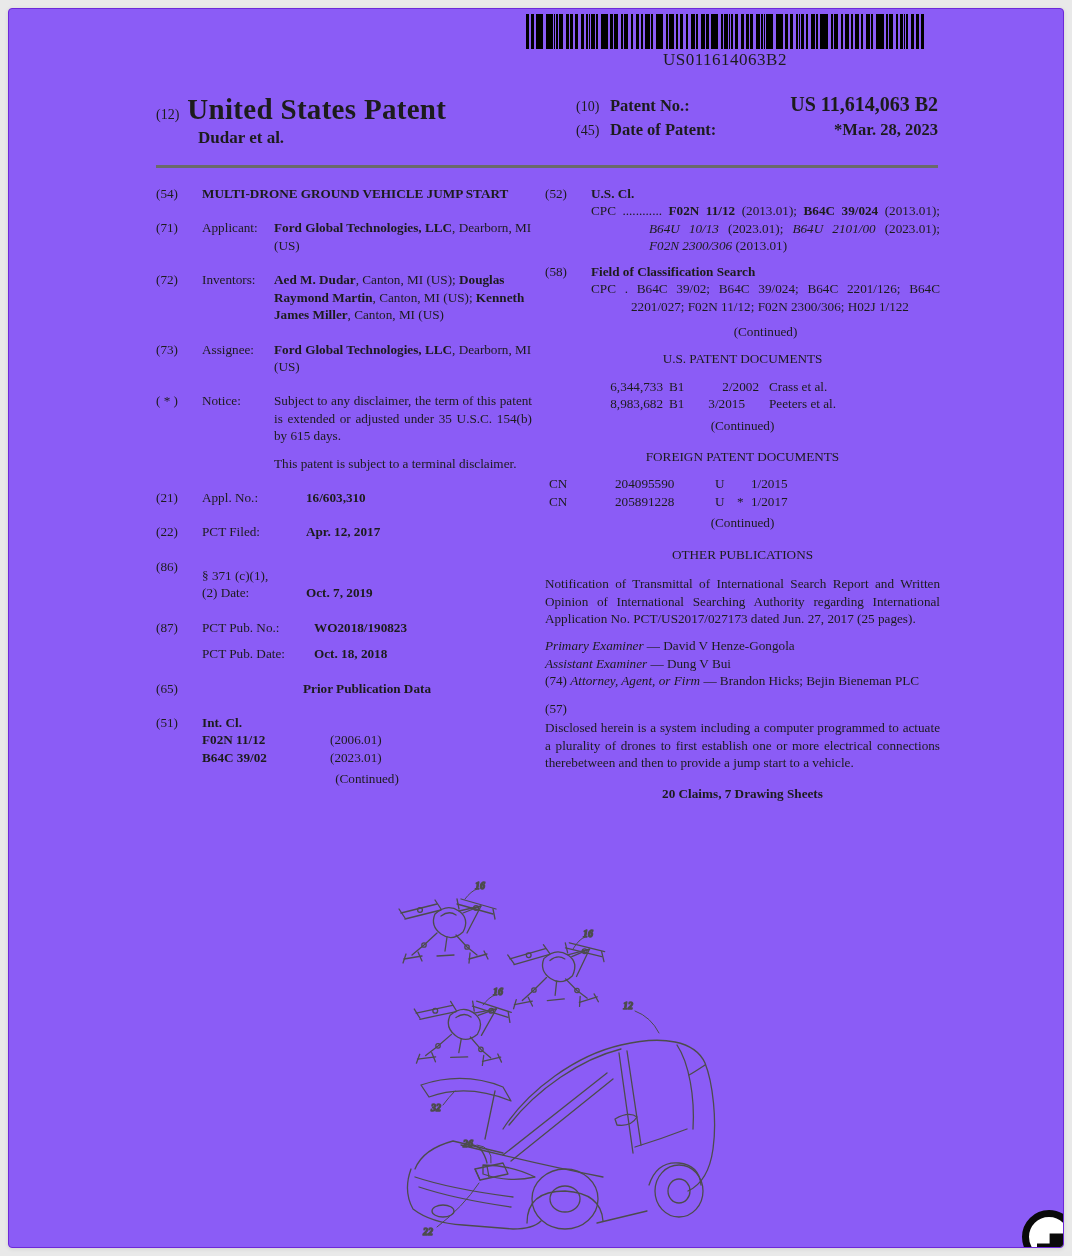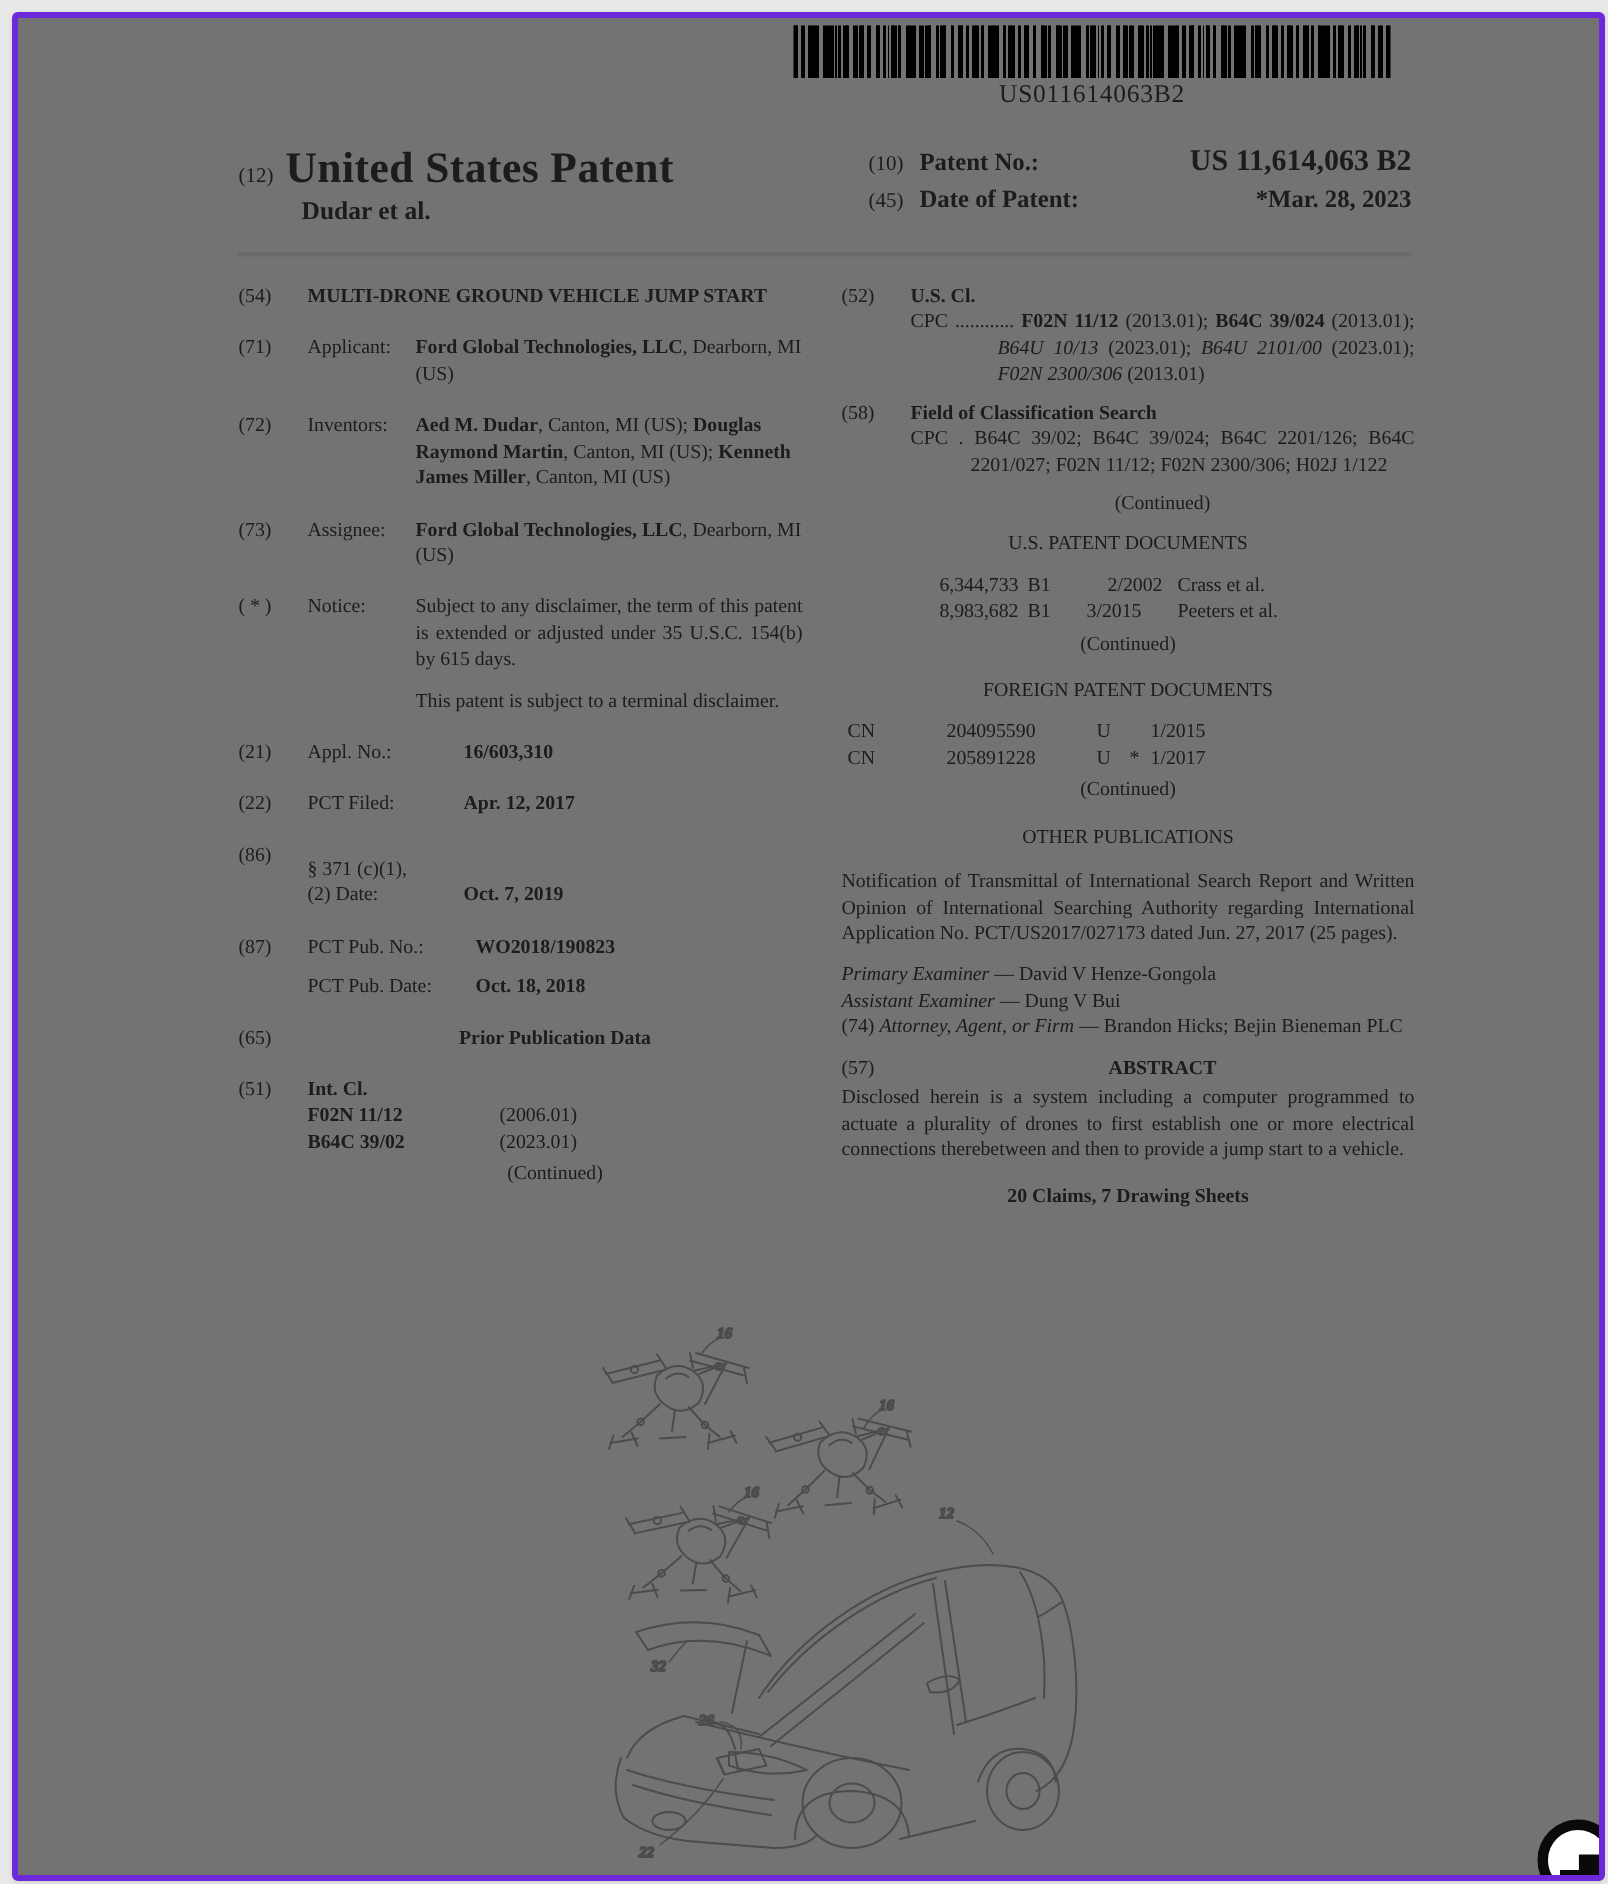--- a/index.html
+++ b/index.html
@@ -1,18 +1,18 @@
 <!DOCTYPE html>
 <html><head>
 <meta charset="utf-8">
 <style>
   html,body{margin:0;padding:0;background:#e9e9e9;width:1072px;height:1256px;overflow:hidden;
             font-family:"Liberation Serif","DejaVu Serif",serif;color:#1c1c1c;}
-  .page{position:absolute;left:8px;top:8px;width:1054px;height:1238px;background:#737373;
-        border:4px solid #6d28d9;border-radius:4px;box-shadow:0 1px 4px rgba(0,0,0,.10);overflow:hidden;}
+  .page{position:absolute;left:8px;top:8px;width:1054px;height:1238px;background:#8b5cf6;
+        border:1px solid #6d28d9;border-radius:4px;box-shadow:0 1px 4px rgba(0,0,0,.10);overflow:hidden;}
 
   
   .barcode-wrap{position:absolute;left:517px;top:5px;width:398px;text-align:center;}
   .bars{height:35px;width:100%;
     background:
       repeating-linear-gradient(90deg,#000 0 2px,transparent 2px 5px),
       repeating-linear-gradient(90deg,#000 0 3px,transparent 3px 11px),
       repeating-linear-gradient(90deg,#000 0 1px,transparent 1px 7px);
     background-blend-mode:multiply;}
   .barcode-text{font-size:17px;letter-spacing:.5px;margin-top:1px;}
@@ -25,21 +25,21 @@
   .h-auth{font-size:17px;font-weight:bold;margin-left:42px;margin-top:2px;}
   .h-right{width:362px;font-size:16.5px;}
   .h-right .r-row{display:grid;grid-template-columns:34px 150px 1fr;align-items:baseline;margin-bottom:4px;}
   .h-right .lab{font-weight:bold;}
   .h-right .val{font-weight:bold;text-align:right;white-space:nowrap;}
   .h-right .val.big{font-size:20px;}
   .rule{position:absolute;left:147px;top:156px;width:782px;height:3px;background:#6a6a6a;}
 
   
   .cols{position:absolute;left:147px;top:176px;width:784px;display:grid;
-        grid-template-columns:376px 1fr;column-gap:26px;font-size:13.2px;line-height:1.32;}
+        grid-template-columns:376px 1fr;column-gap:13px;font-size:13.2px;line-height:1.32;}
   .sec{display:grid;grid-template-columns:46px 1fr;margin-bottom:17px;}
   .num{font-size:13.2px;}
   .b{font-weight:bold;}
   .bi{font-weight:bold;}
   .i{font-style:italic;}
   .ctr{text-align:center;}
   .just{text-align:justify;}
   .lv{display:grid;grid-template-columns:72px 1fr;}
   .lv2{display:grid;grid-template-columns:104px 1fr;}
   .lv3{display:grid;grid-template-columns:112px 1fr;}
@@ -255,21 +255,20 @@
 
       <div class="ctr mt14" style="margin-bottom:12px;">OTHER PUBLICATIONS</div>
       <div class="just">Notification of Transmittal of International Search Report and Written Opinion of International Searching Authority regarding International Application No. PCT/US2017/027173 dated Jun. 27, 2017 (25 pages).</div>
 
       <div class="mt10"><span class="i">Primary Examiner</span><span> — David V Henze-Gongola</span></div>
       <div><span class="i">Assistant Examiner</span><span> — Dung V Bui</span></div>
       <div class="just"><span>(74) </span><span class="i">Attorney, Agent, or Firm</span><span> — Brandon Hicks; Bejin Bieneman PLC</span></div>
 
       <div class="sec mt10" style="margin-bottom:2px;">
         <span class="num">(57)</span>
-        <div class="b ctr">ABSTRACT</div>
       </div>
       <div class="just">Disclosed herein is a system including a computer programmed to actuate a plurality of drones to first establish one or more electrical connections therebetween and then to provide a jump start to a vehicle.</div>
       <div class="b ctr mt14">20 Claims, 7 Drawing Sheets</div>
     </div>
   </div>
 
   <div class="figure">
     <svg width="344" height="376" viewBox="0 0 344 376" fill="none" stroke="#4c4c4c" stroke-width="1.3" stroke-linecap="round" stroke-linejoin="round">
       <defs>
         <g id="drone">

